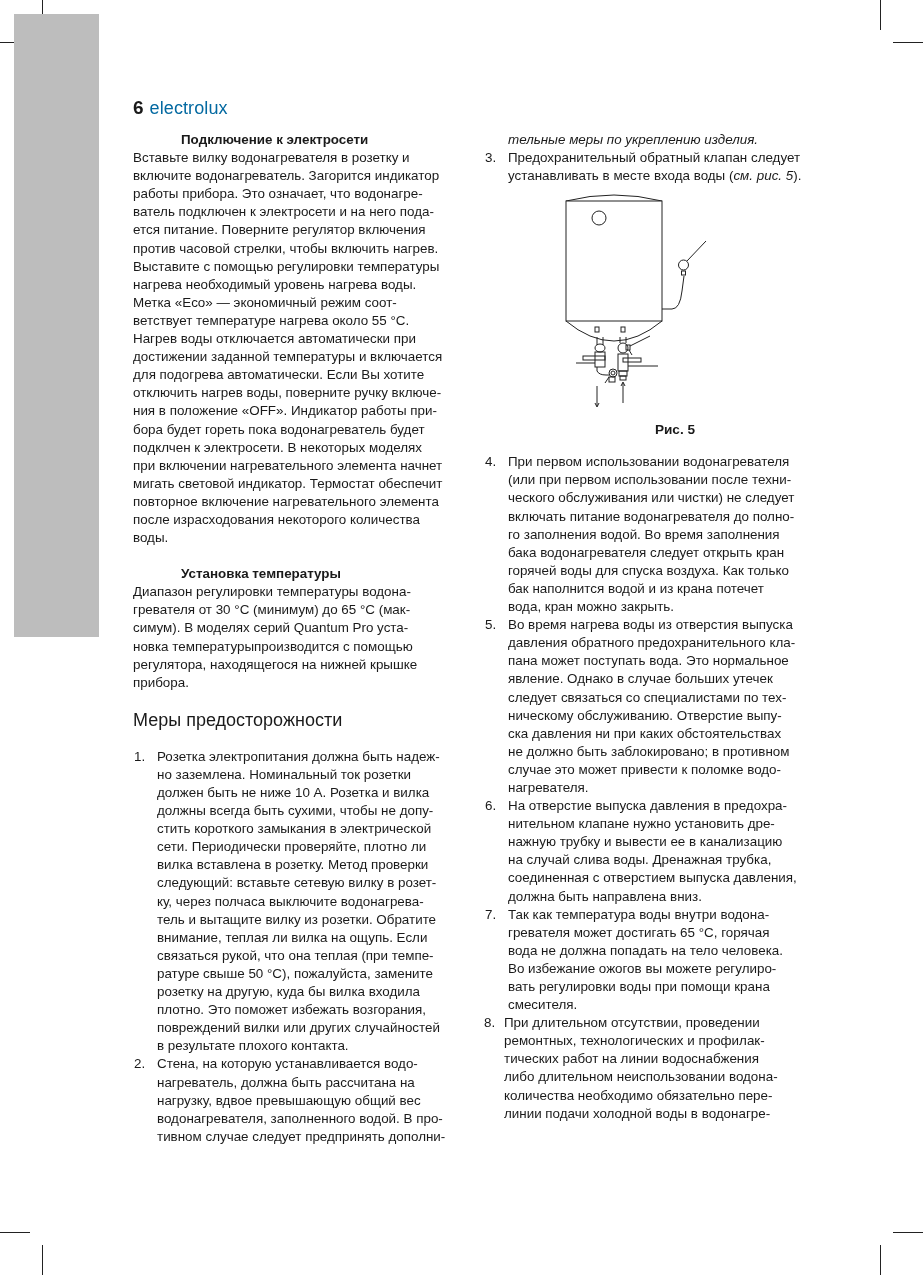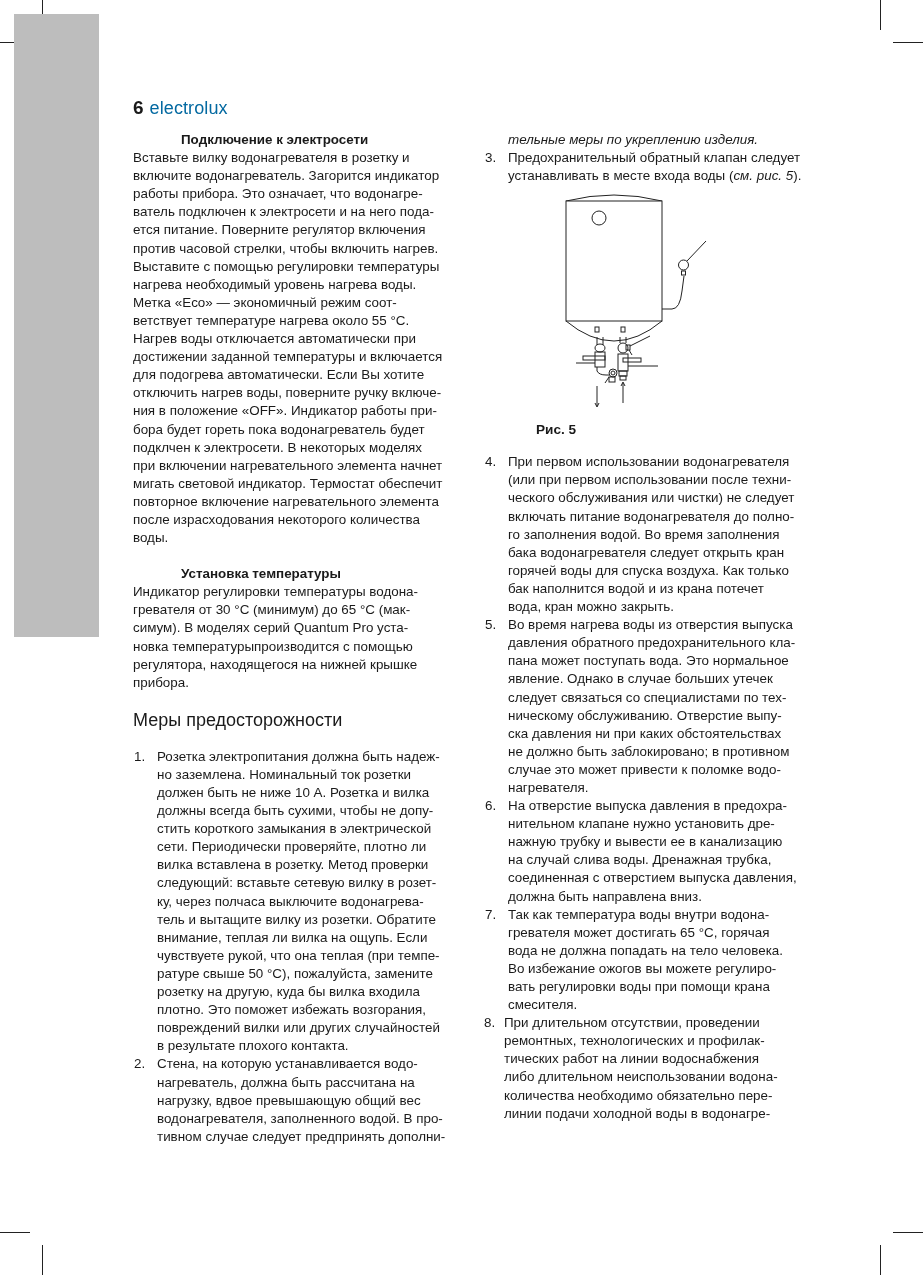--- a/index.html
+++ b/index.html
@@ -18,21 +18,21 @@
   .gap { height: 18px; }
   .section-title { font-size: 18px; line-height: 24px; margin: 16px 0 16px 0; font-weight: normal; }
   ol { list-style: none; margin: 0; padding: 0; }
   li { position: relative; padding-left: 24px; }
   li .n { position: absolute; left: 1px; top: 0; }
   li.tight { padding-left: 20px; }
   li.tight .n { left: 0; }
   .indent { padding-left: 24px; font-style: italic; }
   .figure { position: relative; width: 330px; height: 262px; }
   .figure svg { position: absolute; left: 70px; top: 6px; }
-  .caption { position: absolute; left: 0; width: 330px; top: 236px; text-align: left; font-weight: bold; font-size: 13.6px; padding-left: 52px; box-sizing: border-box; }
+  .caption { position: absolute; left: 0; width: 330px; top: 236px; text-align: center; font-weight: bold; font-size: 13.6px; padding-left: 52px; box-sizing: border-box; }
   .italic { font-style: italic; }
 </style>
 </head>
 <body>
 
 <div class="crop" style="left:42px;top:0;width:1px;height:30px;"></div>
 <div class="crop" style="left:0;top:42px;width:30px;height:1px;"></div>
 <div class="crop" style="left:880px;top:0;width:1px;height:30px;"></div>
 <div class="crop" style="left:893px;top:42px;width:30px;height:1px;"></div>
 <div class="crop" style="left:0;top:1232px;width:30px;height:1px;"></div>
@@ -70,21 +70,21 @@
       <p>при включении нагревательного элемента начнет</p>
       <p>мигать световой индикатор. Термостат обеспечит</p>
       <p>повторное включение нагревательного элемента</p>
       <p>после израсходования некоторого количества</p>
       <p>воды.</p>
     </div>
   </div>
   <div class="gap"></div>
   <div>
     <p class="h-bold">Установка температуры</p>
-    <p>Индикатор регулировки температуры водона-</p>
+    <p>Диапазон регулировки температуры водона-</p>
     <p>гревателя от 30 °C (минимум) до 65 °C (мак-</p>
     <p>симум). В моделях серий Quantum Pro уста-</p>
     <p>новка температурыпроизводится с помощью</p>
     <p>регулятора, находящегося на нижней крышке</p>
     <p>прибора.</p>
   </div>
   <h2 class="section-title">Меры предосторожности</h2>
   <ol>
     <li>
       <span class="n">1.</span>
@@ -92,21 +92,21 @@
       <p>но заземлена. Номинальный ток розетки</p>
       <p>должен быть не ниже 10 А. Розетка и вилка</p>
       <p>должны всегда быть сухими, чтобы не допу-</p>
       <p>стить короткого замыкания в электрической</p>
       <p>сети. Периодически проверяйте, плотно ли</p>
       <p>вилка вставлена в розетку. Метод проверки</p>
       <p>следующий: вставьте сетевую вилку в розет-</p>
       <p>ку, через полчаса выключите водонагрева-</p>
       <p>тель и вытащите вилку из розетки. Обратите</p>
       <p>внимание, теплая ли вилка на ощупь. Если</p>
-      <p>чувствуете рукой, что она теплая (при темпе-</p>
+      <p>связаться рукой, что она теплая (при темпе-</p>
       <p>ратуре свыше 50 °C), пожалуйста, замените</p>
       <p>розетку на другую, куда бы вилка входила</p>
       <p>плотно. Это поможет избежать возгорания,</p>
       <p>повреждений вилки или других случайностей</p>
       <p>в результате плохого контакта.</p>
     </li>
     <li>
       <span class="n">2.</span>
       <p>Стена, на которую устанавливается водо-</p>
       <p>нагреватель, должна быть рассчитана на</p>

